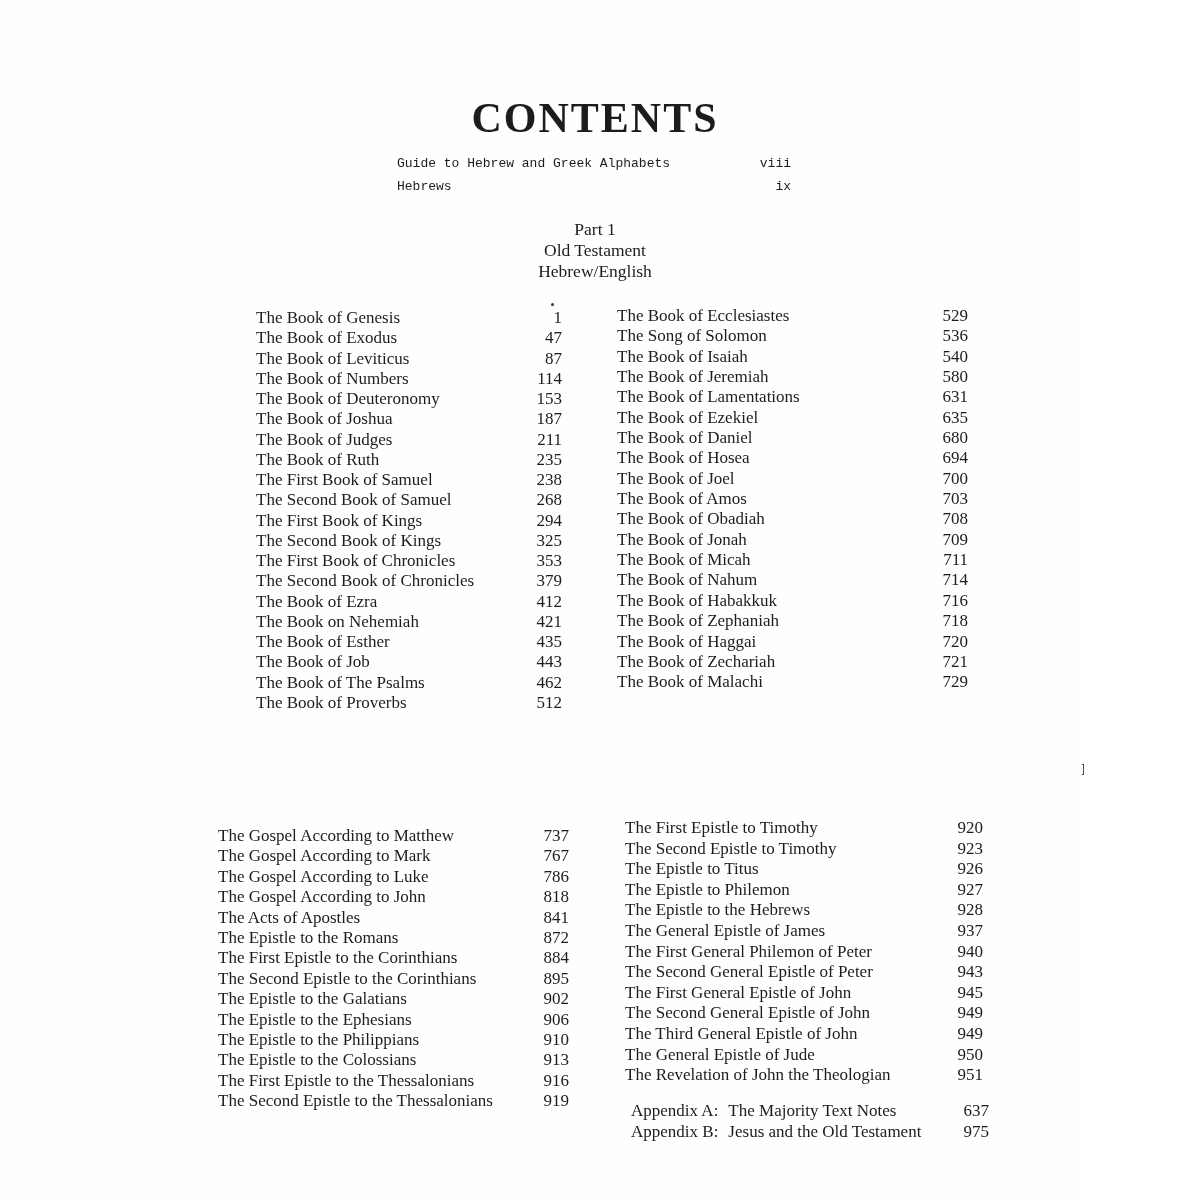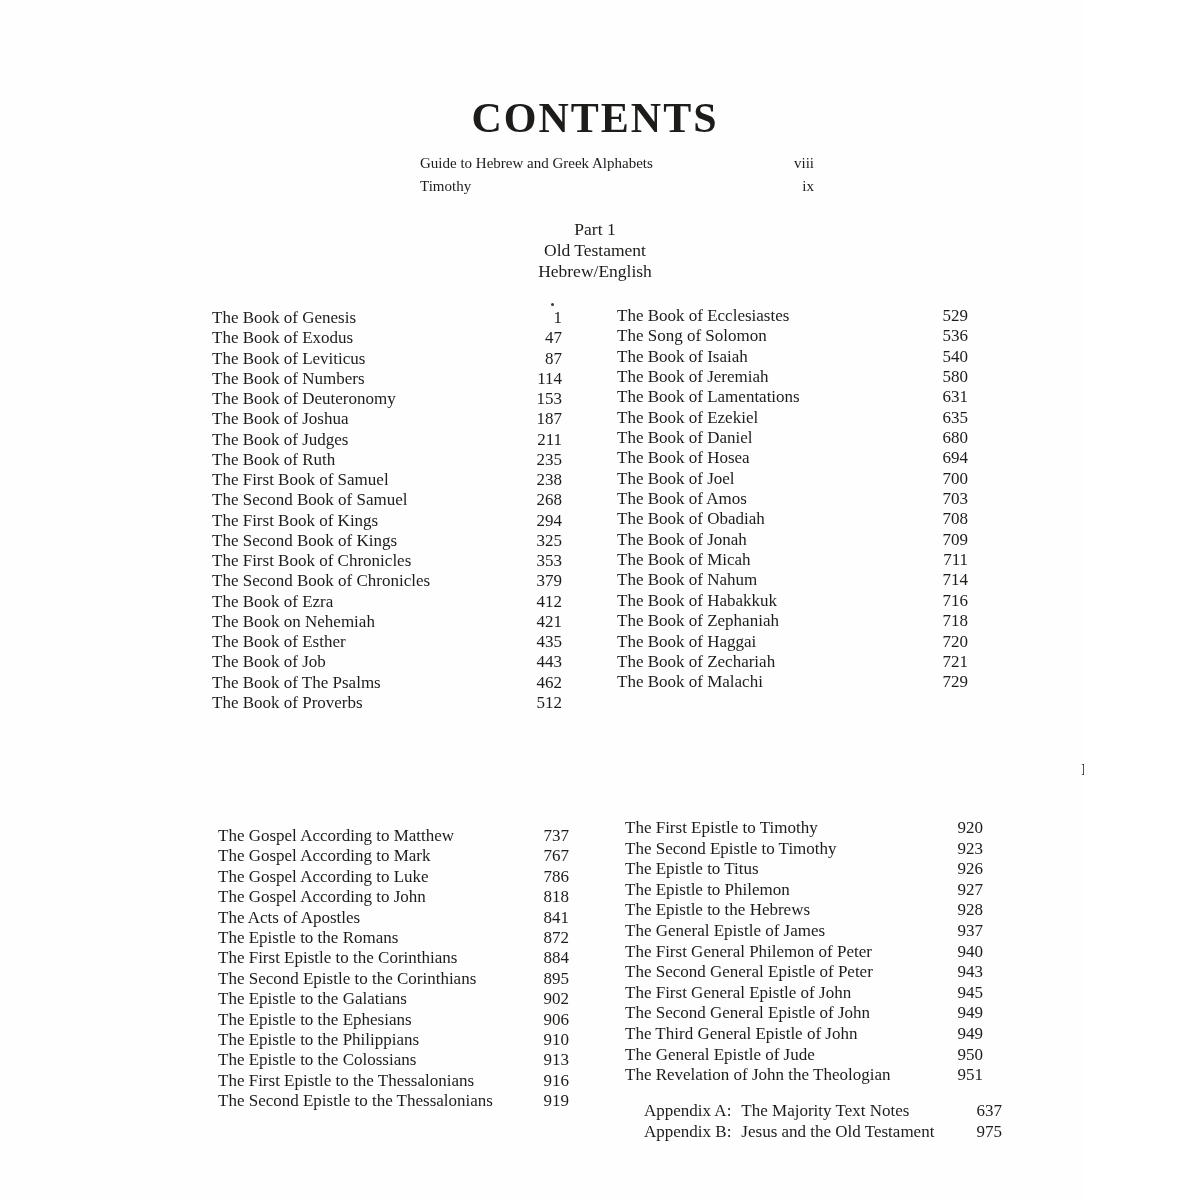--- a/index.html
+++ b/index.html
@@ -22,23 +22,24 @@
     left: 0;
     width: 1190px;
     text-align: center;
     font-size: 42px;
     font-weight: bold;
     letter-spacing: 2px;
   }
   .front-matter {
     position: absolute;
     top: 152px;
-    left: 420px;
+    left: 397px;
     width: 394px;
-    font-size: 15px;
+    font-size: 13px;
+    font-family: Liberation Mono, monospace;
   }
   .front-matter .fm-row {
     display: flex;
     justify-content: space-between;
     line-height: 23px;
   }
   .part-heading {
     position: absolute;
     left: 0;
     width: 1190px;
@@ -51,32 +52,32 @@
   .toc-col {
     position: absolute;
     font-size: 17px;
   }
   .toc-col .toc-row {
     display: flex;
     justify-content: space-between;
     white-space: nowrap;
   }
   .col-ot-left  { top: 308px; left: 212px; width: 350px; }
-  .col-ot-left  .toc-row { line-height: 20.25px; }
+  .col-ot-left  .toc-row { line-height: 20.25px; margin-left: 44px; }
   .col-ot-right { top: 306px; left: 617px; width: 351px; }
   .col-ot-right .toc-row { line-height: 20.35px; }
   .col-nt-left  { top: 826px; left: 218px; width: 351px; }
   .col-nt-left  .toc-row { line-height: 20.4px; }
   .col-nt-right { top: 818px; left: 625px; width: 358px; }
   .col-nt-right .toc-row { line-height: 20.6px; align-items: flex-end; }
   .entry-page { text-align: right; padding-left: 8px; }
   .appendices {
     position: absolute;
     top: 1100px;
-    left: 644px;
+    left: 631px;
     width: 358px;
     font-size: 17px;
   }
   .appendices .toc-row {
     display: flex;
     line-height: 21px;
     white-space: nowrap;
   }
   .appendices .appendix-title { margin-left: 10px; }
   .appendices .entry-page { margin-left: auto; }
@@ -96,21 +97,21 @@
 <div class="page">
 
   <div class="page-title">CONTENTS</div>
 
   <div class="front-matter">
       <div class="fm-row">
       <span class="entry-title">Guide to Hebrew and Greek Alphabets</span>
       <span class="entry-page">viii</span>
     </div>
       <div class="fm-row">
-      <span class="entry-title">Timothy</span>
+      <span class="entry-title">Hebrews</span>
       <span class="entry-page">ix</span>
     </div>
     </div>
 
   <div class="part-heading p1">
     <div>Part 1</div>
     <div>Old Testament</div>
     <div>Hebrew/English</div>
   </div>
 

